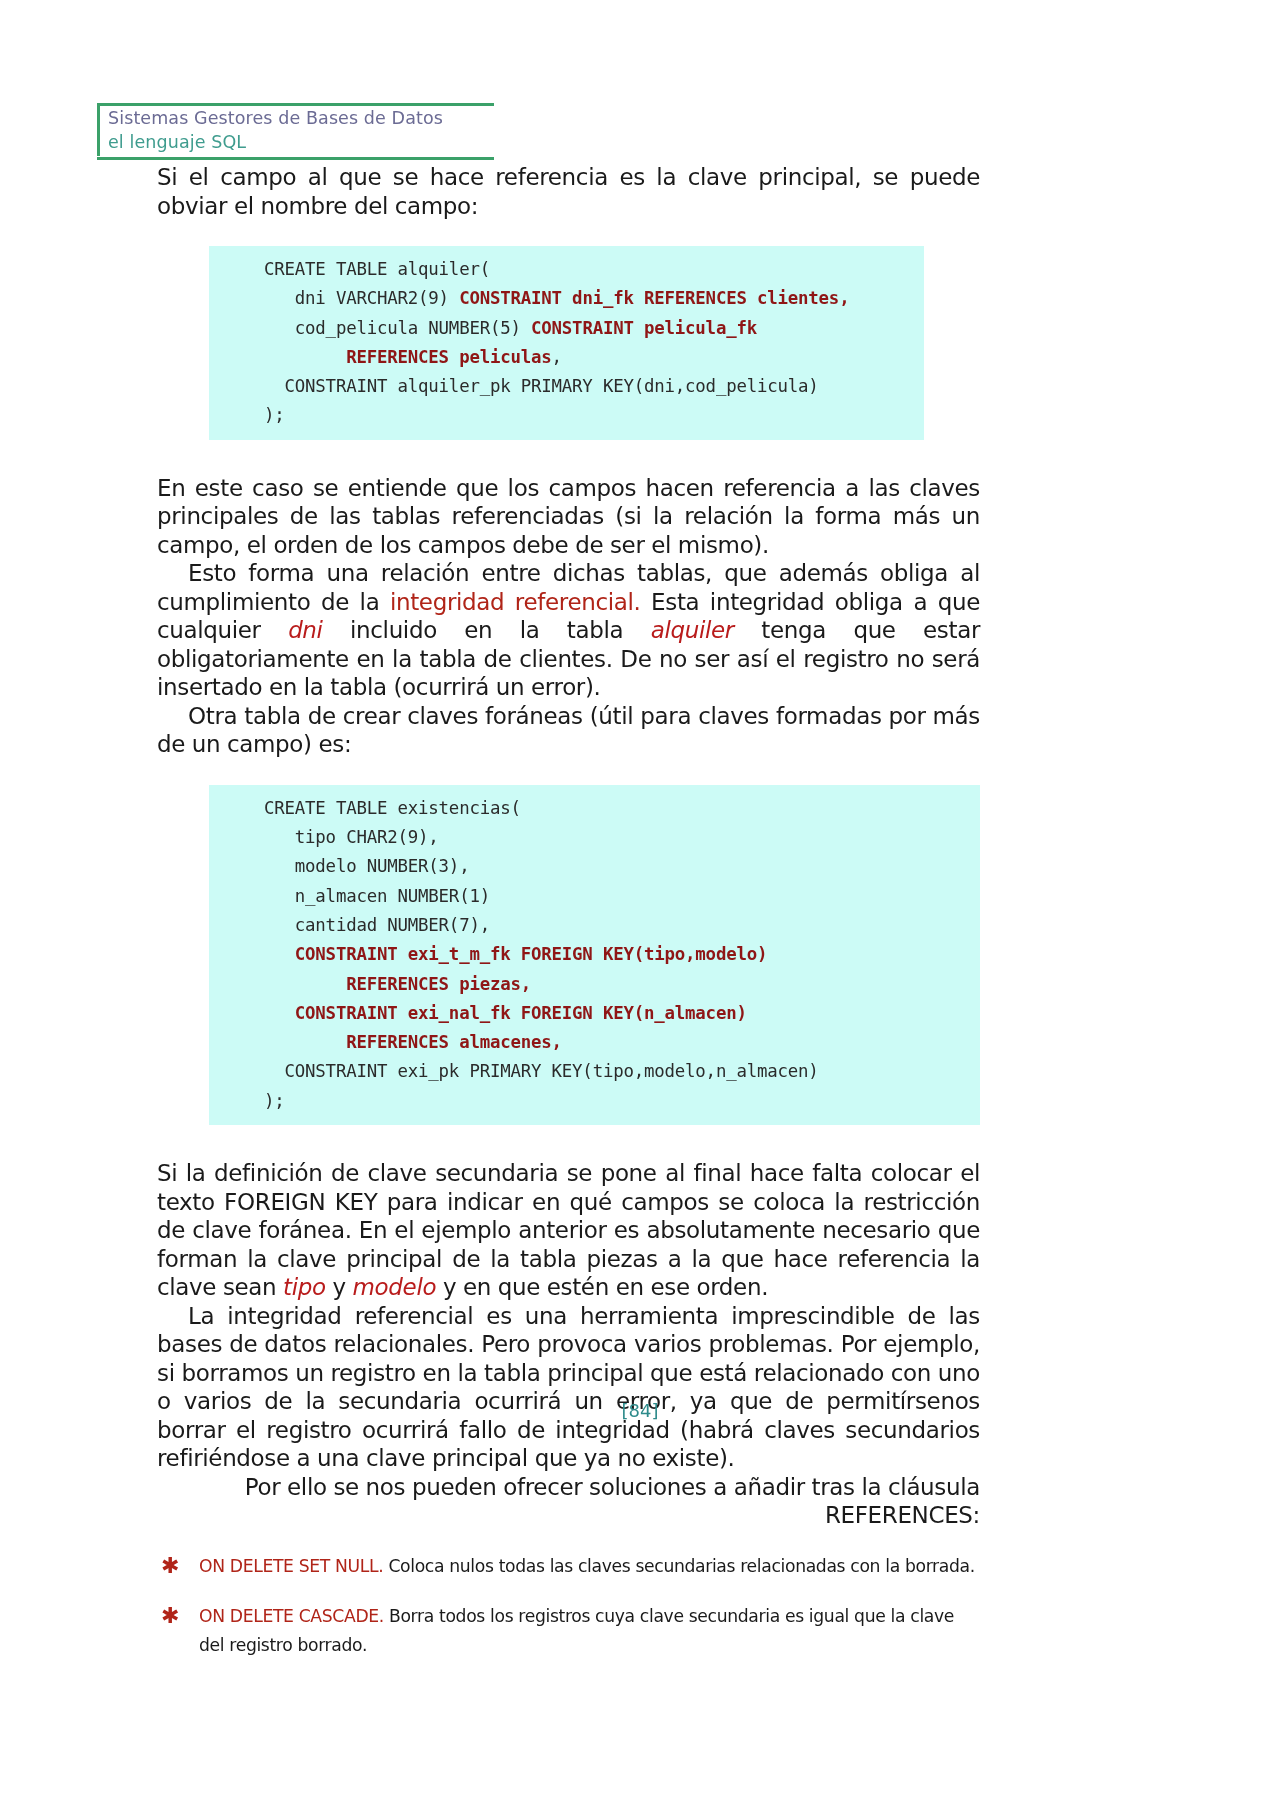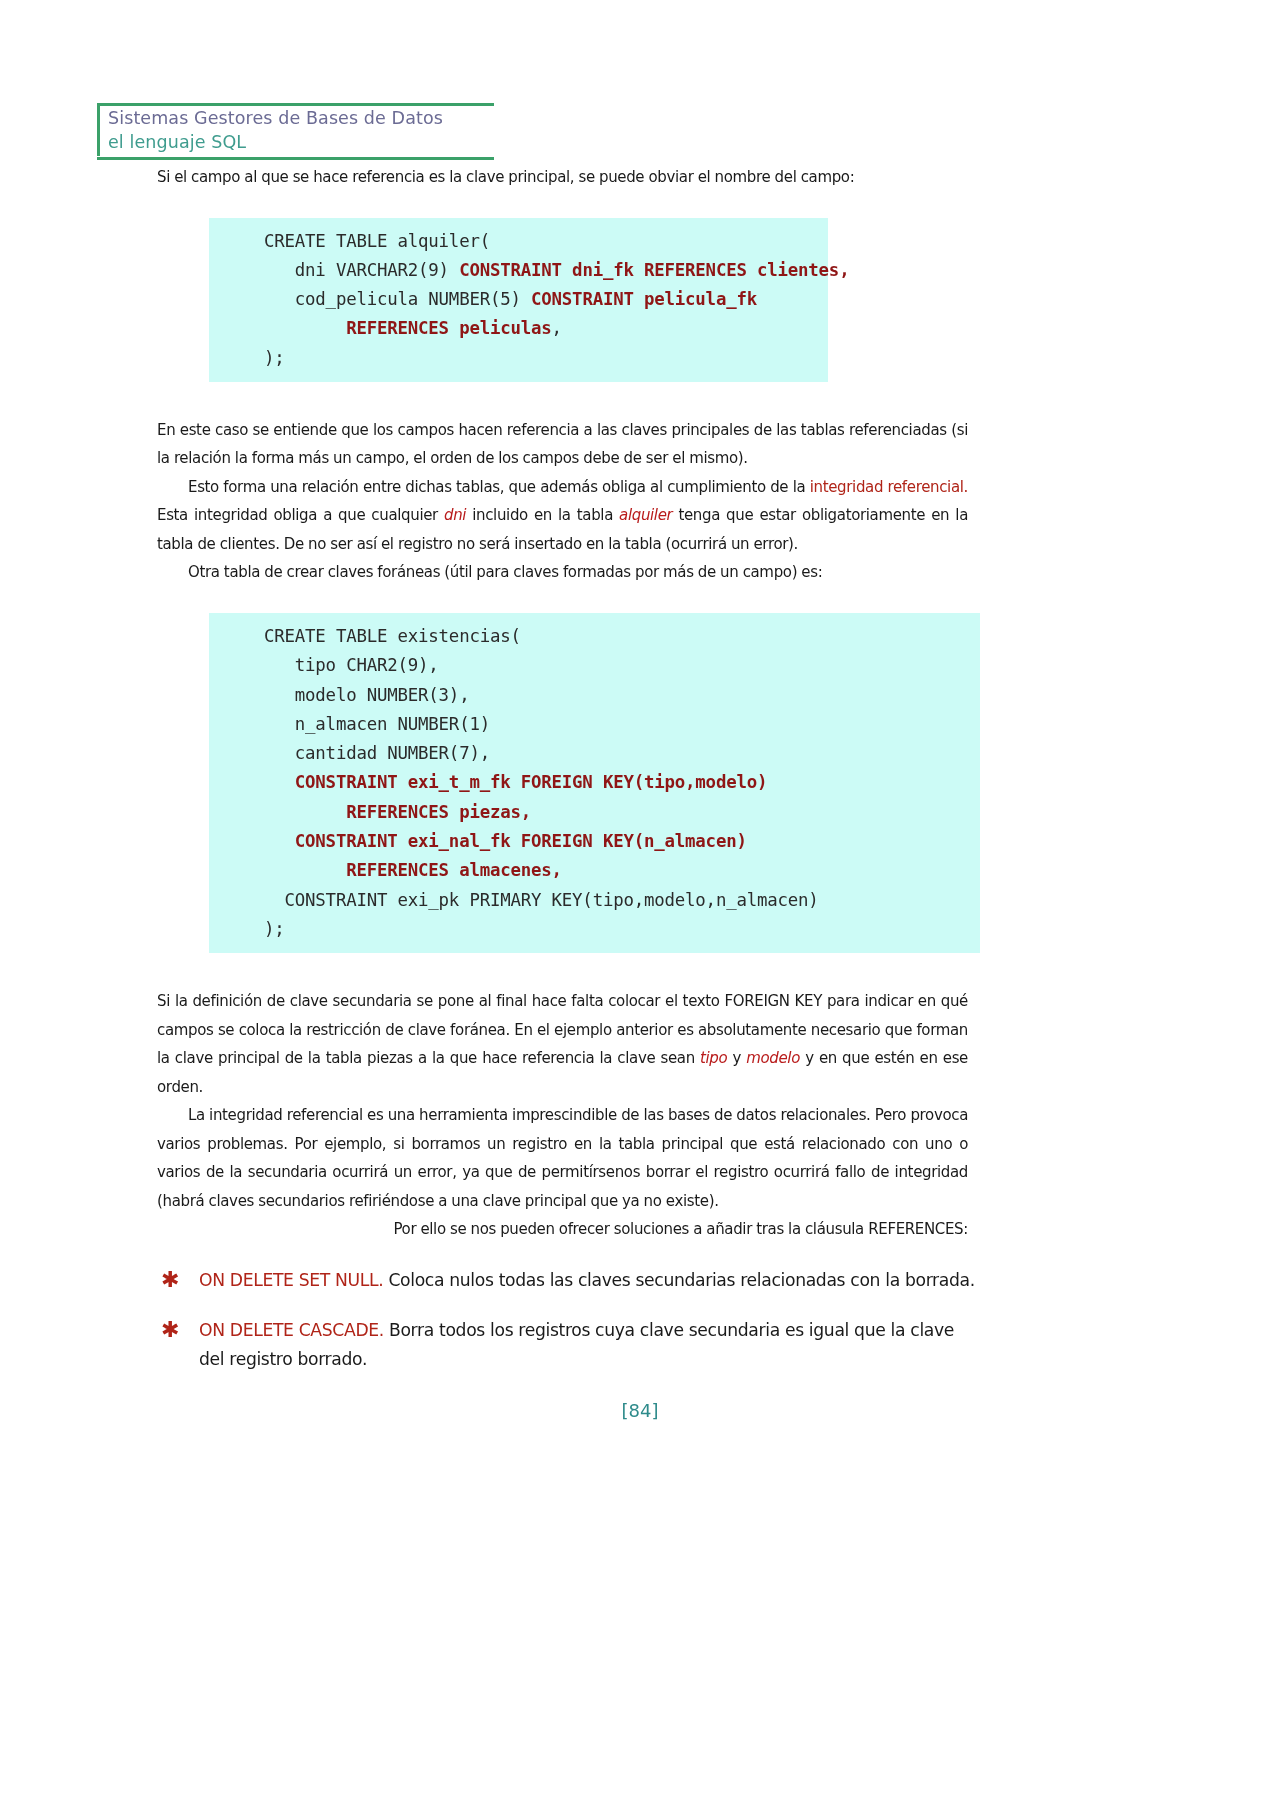--- a/index.html
+++ b/index.html
@@ -73,23 +73,23 @@
 
   
   .content {
     position: absolute;
     left: 157px;
     top: 163px;
     width: 823px;
   }
 
   p.body {
-    margin: 0 12px 0 0;
-    font-family: "DejaVu Sans", sans-serif;
-    font-size: 15px;
+    margin: 0 0 0 0;
+    font-family: "DejaVu Sans", sans-serif;
+    font-size: 23px;
     line-height: 28.5px;
     color: #1a1a1a;
     text-align: justify;
     letter-spacing: -0.35px;
     word-spacing: -0.2px;
   }
   p.body.noj { text-align: right; }
   p.indent { text-indent: 31px; }
   .sp-22 { height: 22px; }
   .sp-26 { height: 26px; }
@@ -110,21 +110,21 @@
     line-height: 29.3px;
     color: #2b2b2b;
     white-space: pre;
     padding-left: 55px;
     letter-spacing: -0.2px;
   }
   .codeblock .ln b {
     color: #8f1616;
     font-weight: bold;
   }
-  .cb1 { margin-left: 52px; width: 619px; }
+  .cb1 { margin-left: 52px; width: 715px; }
   .cb2 { margin-left: 52px; width: 771px; }
 
   
   .bullet-row {
     display: flex;
     align-items: flex-start;
   }
   .bullet-mark {
     flex: 0 0 auto;
     width: 42px;
@@ -181,20 +181,21 @@
 
     <p class="body">Si el campo al que se hace referencia es la clave principal, se puede obviar el nombre del campo:</p>
 
     <div class="sp-26"></div>
 
     <div class="codeblock cb1">
         <div class="ln"><span>CREATE TABLE alquiler(</span></div>
         <div class="ln"><span>   dni VARCHAR2(9) </span><b>CONSTRAINT dni_fk REFERENCES clientes,</b></div>
         <div class="ln"><span>   cod_pelicula NUMBER(5) </span><b>CONSTRAINT pelicula_fk</b></div>
         <div class="ln"><span>        </span><b>REFERENCES peliculas</b><span>,</span></div>
+        <div class="ln"><span>  CONSTRAINT alquiler_pk PRIMARY KEY(dni,cod_pelicula)</span></div>
         <div class="ln"><span>);</span></div>
       </div>
 
     <div class="sp-34"></div>
 
     <p class="body">En este caso se entiende que los campos hacen referencia a las claves principales de las tablas referenciadas (si la relación la forma más un campo, el orden de los campos debe de ser el mismo).</p>
 
     <p class="body indent"><span>Esto forma una relación entre dichas tablas, que además obliga al cumplimiento de la </span><span class="red">integridad referencial.</span><span> Esta integridad obliga a que cualquier </span><span class="teal-i">dni</span><span> incluido en   la tabla </span><span class="teal-i">alquiler</span><span> tenga que estar obligatoriamente en la tabla de clientes. De no ser así el registro no será insertado en la tabla (ocurrirá un error).</span></p>
 
     <p class="body indent">Otra tabla de crear claves foráneas (útil para claves formadas por más de un campo) es:</p>

